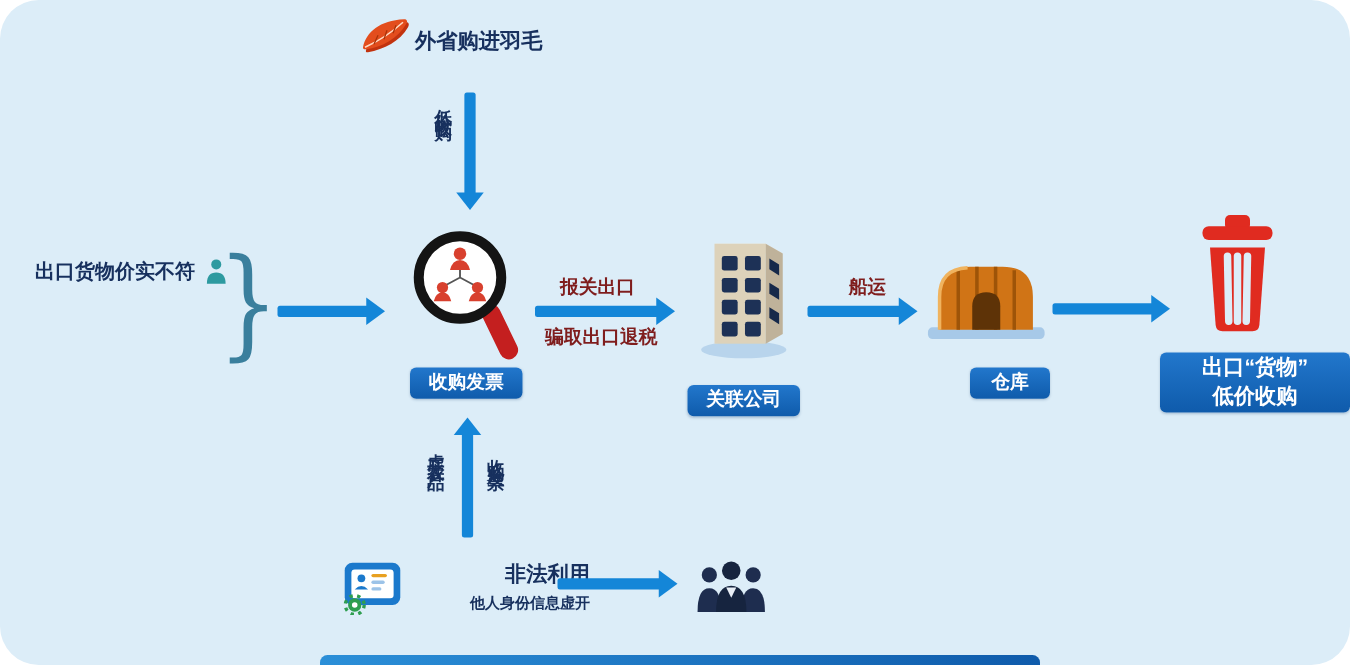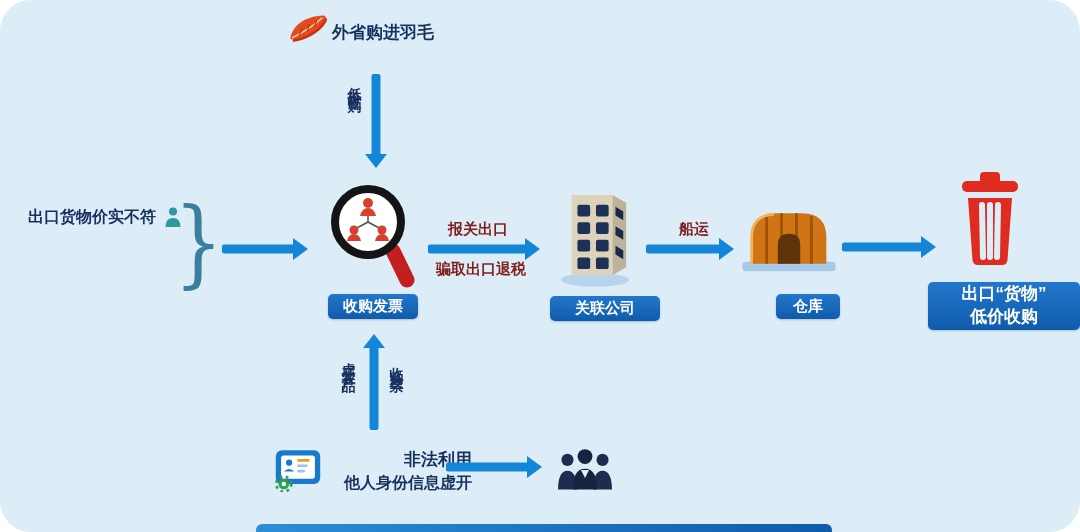--- a/index.html
+++ b/index.html
@@ -114,21 +114,21 @@
         <rect x="41" y="44" width="13" height="12" rx="2"></rect>
       <rect x="22" y="62" width="13" height="12" rx="2"></rect>
         <rect x="41" y="62" width="13" height="12" rx="2"></rect>
       <rect x="22" y="80" width="13" height="12" rx="2"></rect>
         <rect x="41" y="80" width="13" height="12" rx="2"></rect>
     </g>
     <polygon points="61,28 69,33 69,42 61,37" fill="#16294a"></polygon>
     <polygon points="61,48 69,53 69,62 61,57" fill="#16294a"></polygon>
     <polygon points="61,68 69,73 69,82 61,77" fill="#16294a"></polygon>
   </svg>
-  <div class="badge" style="left:550px;top:296px;width:110px;height:25px">
+  <div class="badge" style="left:550px;top:308px;width:90px;height:25px">
     <div>关联公司</div>
   </div>
 
   <div class="abs dark" style="left:679px;top:220px;font-size:15px">船运</div>
   <div class="arr right" style="left:646px;top:238px;width:88px;height:22px">
     <div class="shaft"></div>
     <div class="head"></div>
   </div>
 
   <svg class="abs" style="left:742px;top:204px" width="94" height="70" viewBox="0 0 100 75">
@@ -174,21 +174,21 @@
     <path d="M11 31 Q17 25 23 31 Z" fill="#1b79cc"></path>
     <rect x="26" y="17" width="14" height="3" rx="1.5" fill="#e8a020"></rect>
     <rect x="26" y="23" width="12" height="3" rx="1.5" fill="#9cc3e8"></rect>
     <rect x="26" y="29" width="9" height="3" rx="1.5" fill="#9cc3e8"></rect>
     <circle cx="11" cy="45" r="8.5" fill="none" stroke="#2e9e4f" stroke-width="3" stroke-dasharray="3 4"></circle>
     <circle cx="11" cy="45" r="6" fill="#2e9e4f"></circle>
     <circle cx="11" cy="45" r="2.5" fill="#ffffff"></circle>
   </svg>
   <div class="abs navy" style="left:312px;top:448px;width:160px;text-align:right;line-height:23px">
     <div style="font-size:17px">非法利用</div>
-    <div style="font-size:16px">他人身份信息虚开</div>
+    <div style="font-size:12px">他人身份信息虚开</div>
   </div>
 
   <div class="arr right" style="left:446px;top:456px;width:96px;height:22px">
     <div class="shaft"></div>
     <div class="head"></div>
   </div>
 
   <svg class="abs" style="left:554px;top:442px" width="62" height="52" viewBox="0 0 92 64">
     <circle cx="20" cy="20" r="9" fill="#1e2d4f"></circle>
     <path d="M6 64 Q6 36 20 36 Q34 36 34 64 Z" fill="#1e2d4f"></path>

